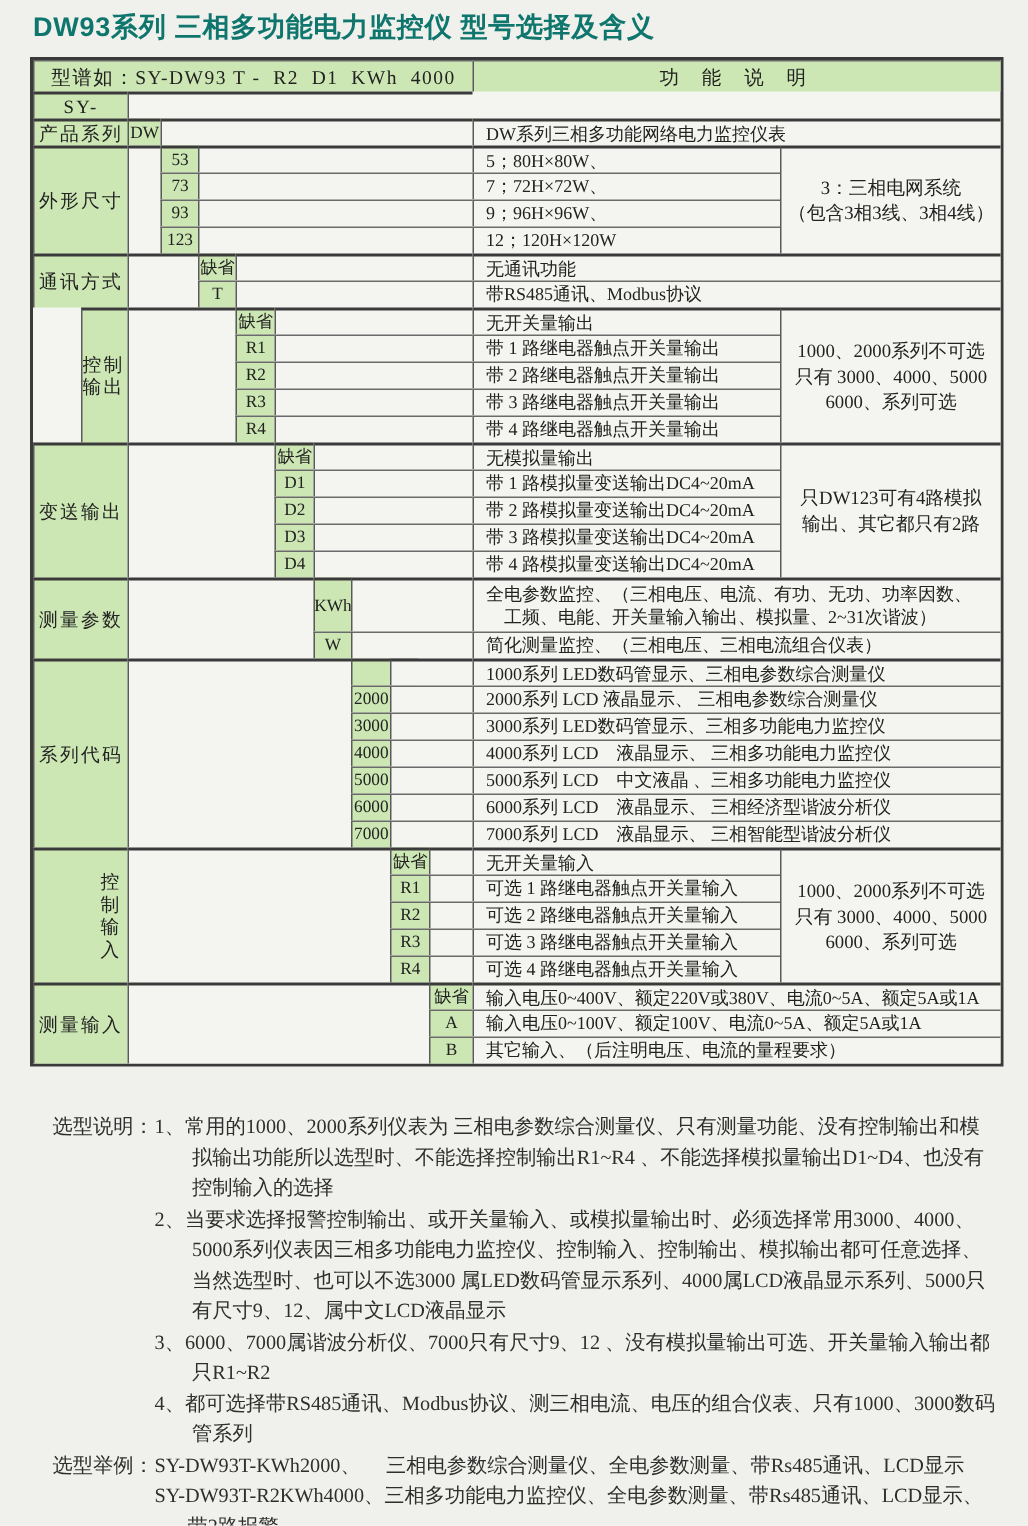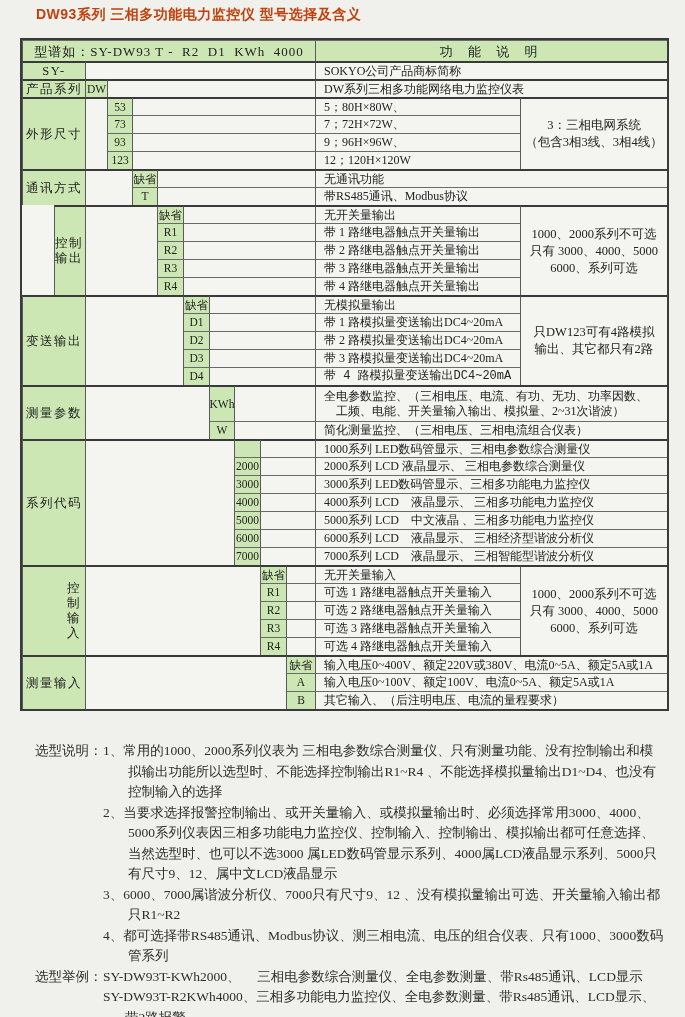--- a/index.html
+++ b/index.html
@@ -5,23 +5,23 @@
   html,body{margin:0;padding:0;}
   body{
     width:685px;height:1017px;
     background:#f0f0ec;
     font-family:"Liberation Serif","DejaVu Serif",serif;
     color:#222;
     position:relative;
     overflow:hidden;
   }
   .title{
-    position:absolute;left:36px;top:6px;margin:0;
+    position:absolute;left:22px;top:6px;margin:0;
     font-family:"Liberation Sans","DejaVu Sans",sans-serif;
-    font-size:14px;font-weight:bold;color:#c2410c;
+    font-size:18px;font-weight:bold;color:#0f766e;
     letter-spacing:0.5px;
   }
   
   .spec-table{
     position:absolute;left:20px;top:38px;
     width:645px;
     display:grid;
     grid-template-columns:63px 22px 25px 25px 26px 26px 25px 26px 26px 29px 205px 147px;
     border:2px solid #3a3a3a;
     background:#f4f4f0;
@@ -67,23 +67,20 @@
 
 <div class="spec-table" id="spec-table" style="grid-template-rows: 21px 18px 18px 18px 18px 18px 18px 18px 18px 18px 18px 18px 18px 18px 18px 18px 18px 18px 18px 36px 18px 18px 18px 18px 18px 18px 18px 18px 18px 18px 18px 18px 18px 18px 18px 18px;">
     <div class="cell hdr hdr-left" style="grid-area: 1 / 1 / span 1 / 11;"><span>型谱如：SY-DW93 T -  R2  D1  KWh  4000</span></div>
     <div class="cell hdr hdr-right" style="grid-area: 1 / 11 / span 1 / 13;">
       <span>功 能 说 明</span>
     </div>
     <div class="cell green label sec-top" style="grid-area: 2 / 1 / span 1 / 2;">
       <span>SY-</span>
     </div>
     <div class="cell gap sec-top" style="grid-area: 2 / 2 / span 1 / 11;"></div>
-    <div class="cell desc sec-top" style="grid-area: 2 / 11 / span 1 / 13;">
-      <span>SOKYO公司产品商标简称</span>
-    </div>
     <div class="cell green label sec-top" style="grid-area: 3 / 1 / span 1 / 2;">
       <span>产品系列</span>
     </div>
     <div class="cell green code sec-top" style="grid-area: 3 / 2 / span 1 / 3;">
       <span>DW</span>
     </div>
     <div class="cell gap sec-top" style="grid-area: 3 / 3 / span 1 / 11;"></div>
     <div class="cell desc sec-top" style="grid-area: 3 / 11 / span 1 / 13;">
       <span>DW系列三相多功能网络电力监控仪表</span>
     </div>
@@ -210,21 +207,21 @@
       <span>D3</span>
     </div>
     <div class="cell gap" style="grid-area: 18 / 7 / span 1 / 11;"></div>
     <div class="cell desc" style="grid-area: 18 / 11 / span 1 / 12;">
       <span>带 3 路模拟量变送输出DC4~20mA</span>
     </div>
     <div class="cell green code" style="grid-area: 19 / 6 / span 1 / 7;">
       <span>D4</span>
     </div>
     <div class="cell gap" style="grid-area: 19 / 7 / span 1 / 11;"></div>
-    <div class="cell desc" style="grid-area: 19 / 11 / span 1 / 12; font-family: Liberation Mono, monospace;">
+    <div class="cell desc" style="grid-area: 19 / 11 / span 1 / 12;">
       <span>带 4 路模拟量变送输出DC4~20mA</span>
     </div>
     <div class="cell note sec-top" style="grid-area: 15 / 12 / span 5 / 13;"><span>只DW123可有4路模拟
 输出、其它都只有2路</span></div>
     <div class="cell green label sec-top" style="grid-area: 20 / 1 / span 2 / 2;">
       <span>测量参数</span>
     </div>
     <div class="cell gap sec-top" style="grid-area: 20 / 2 / span 2 / 7;"></div>
     <div class="cell green code sec-top" style="grid-area: 20 / 7 / span 1 / 8;">
       <span>KWh</span>

